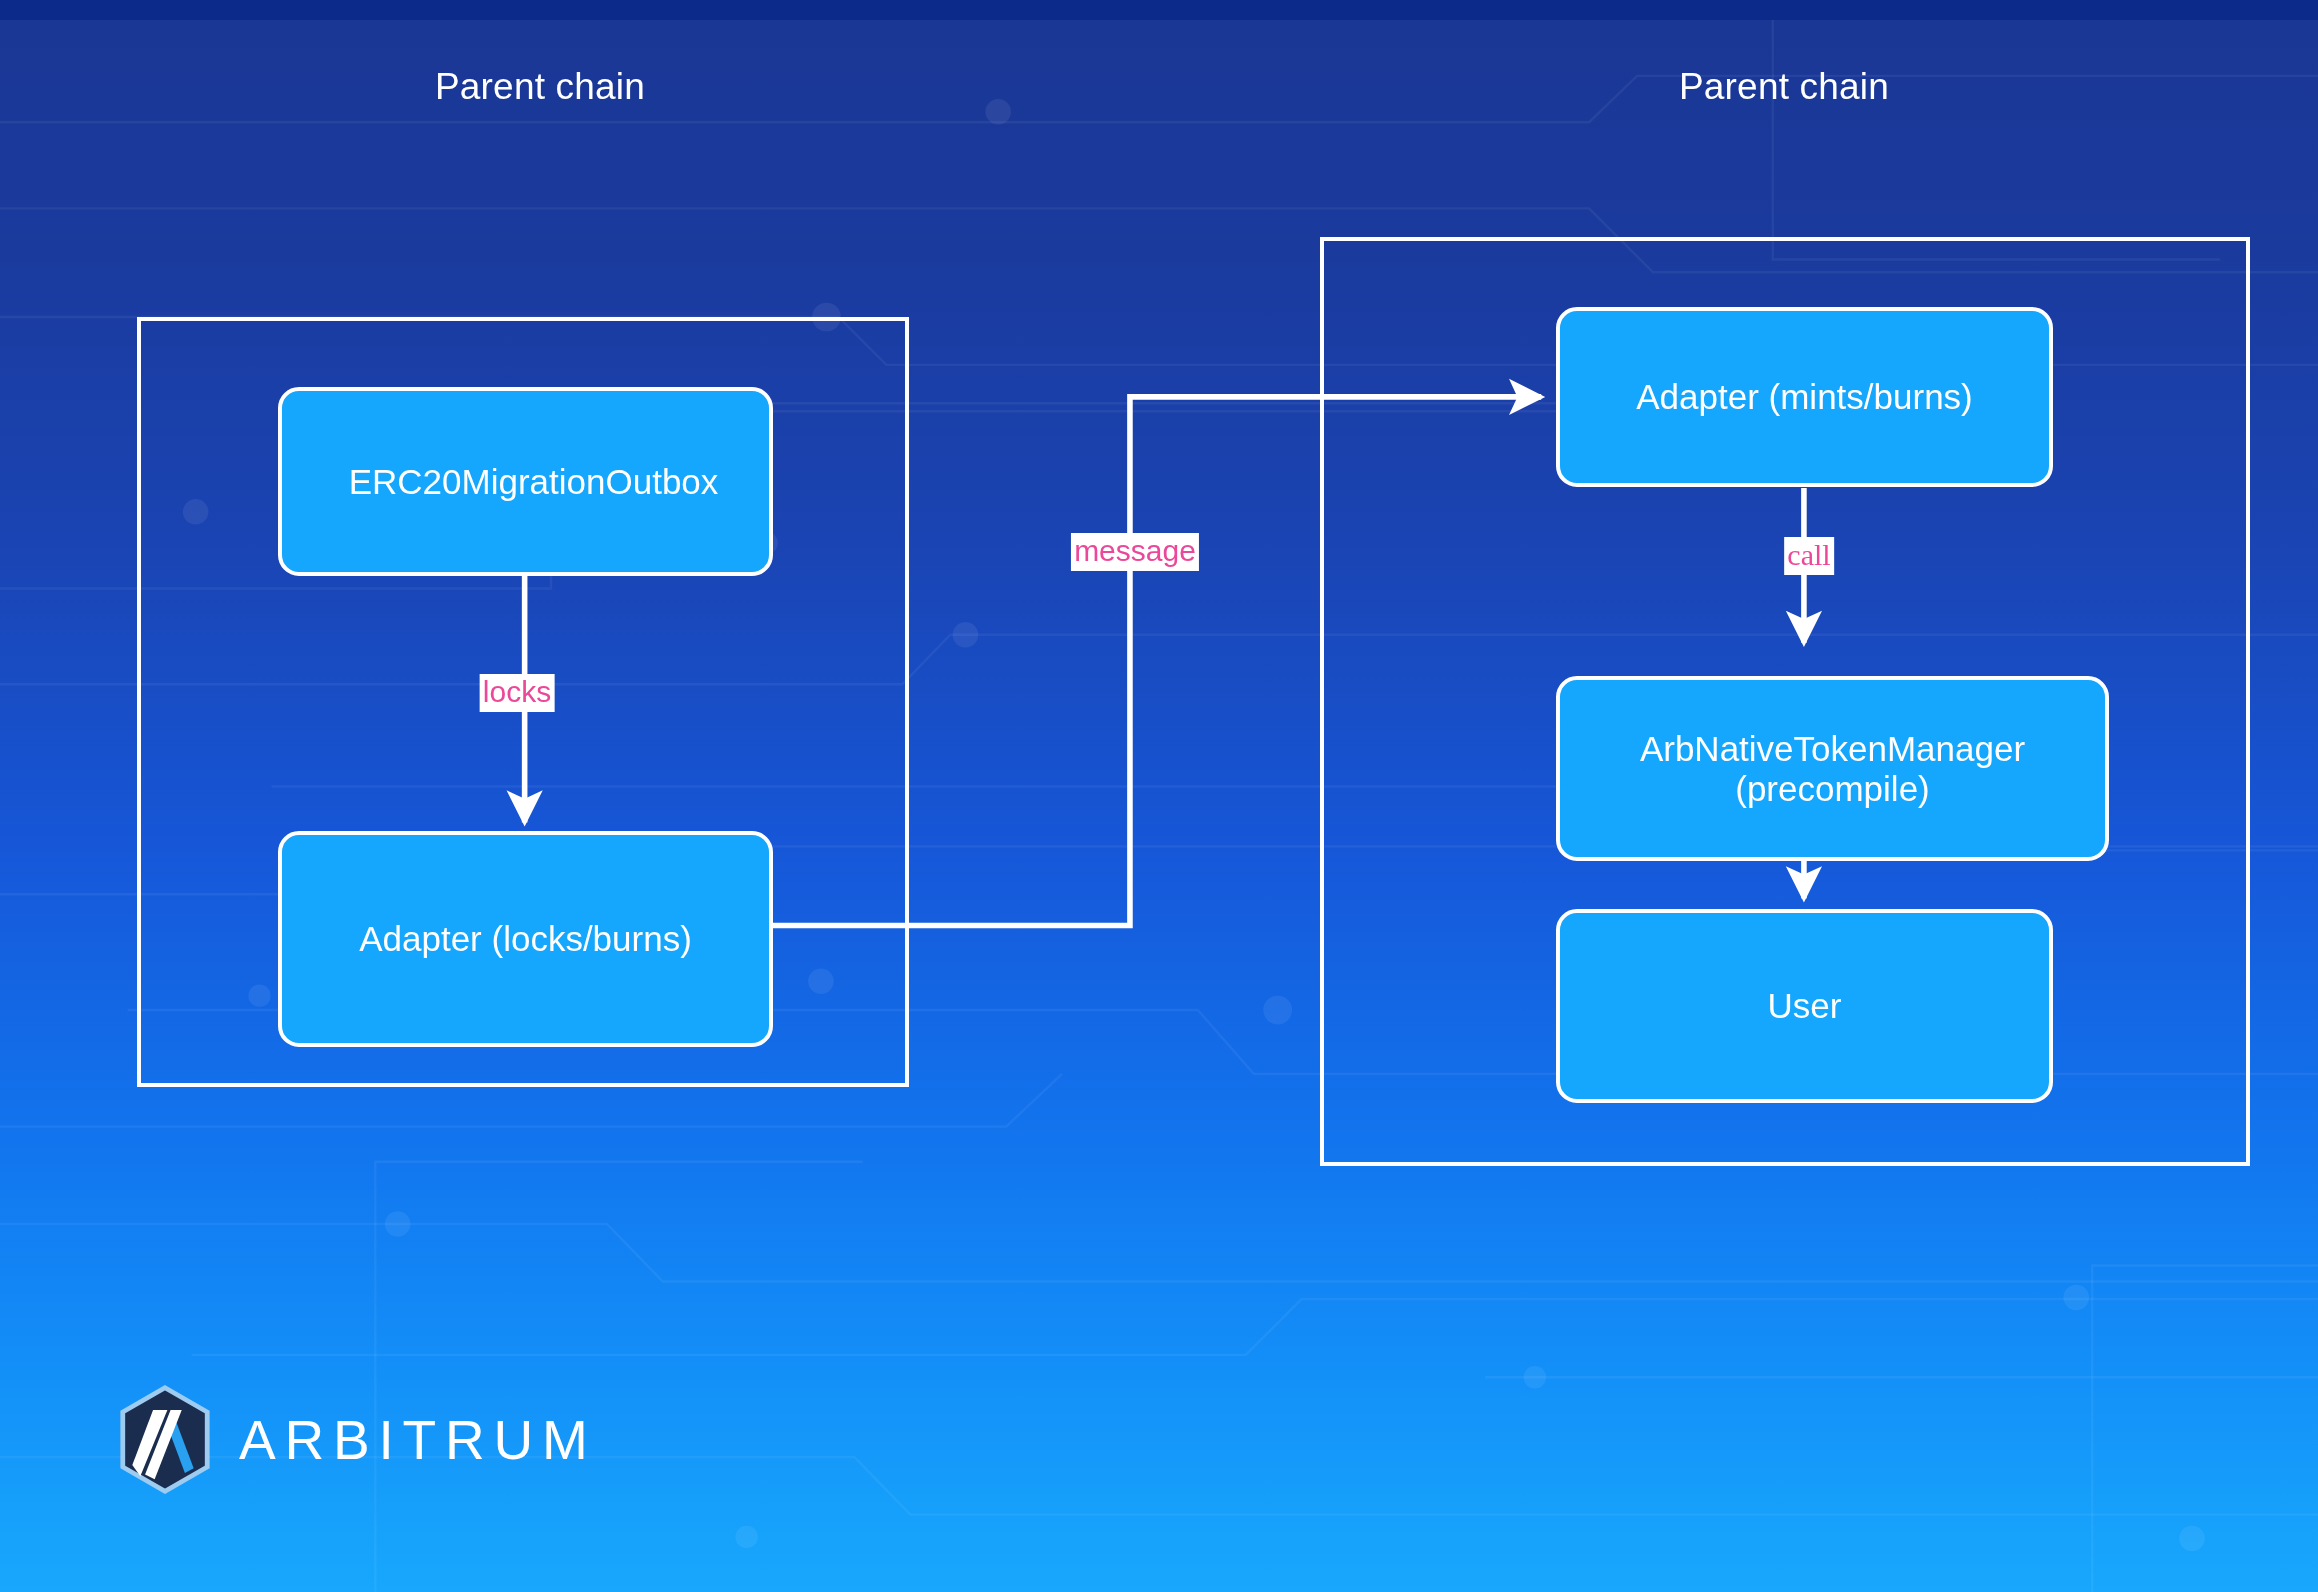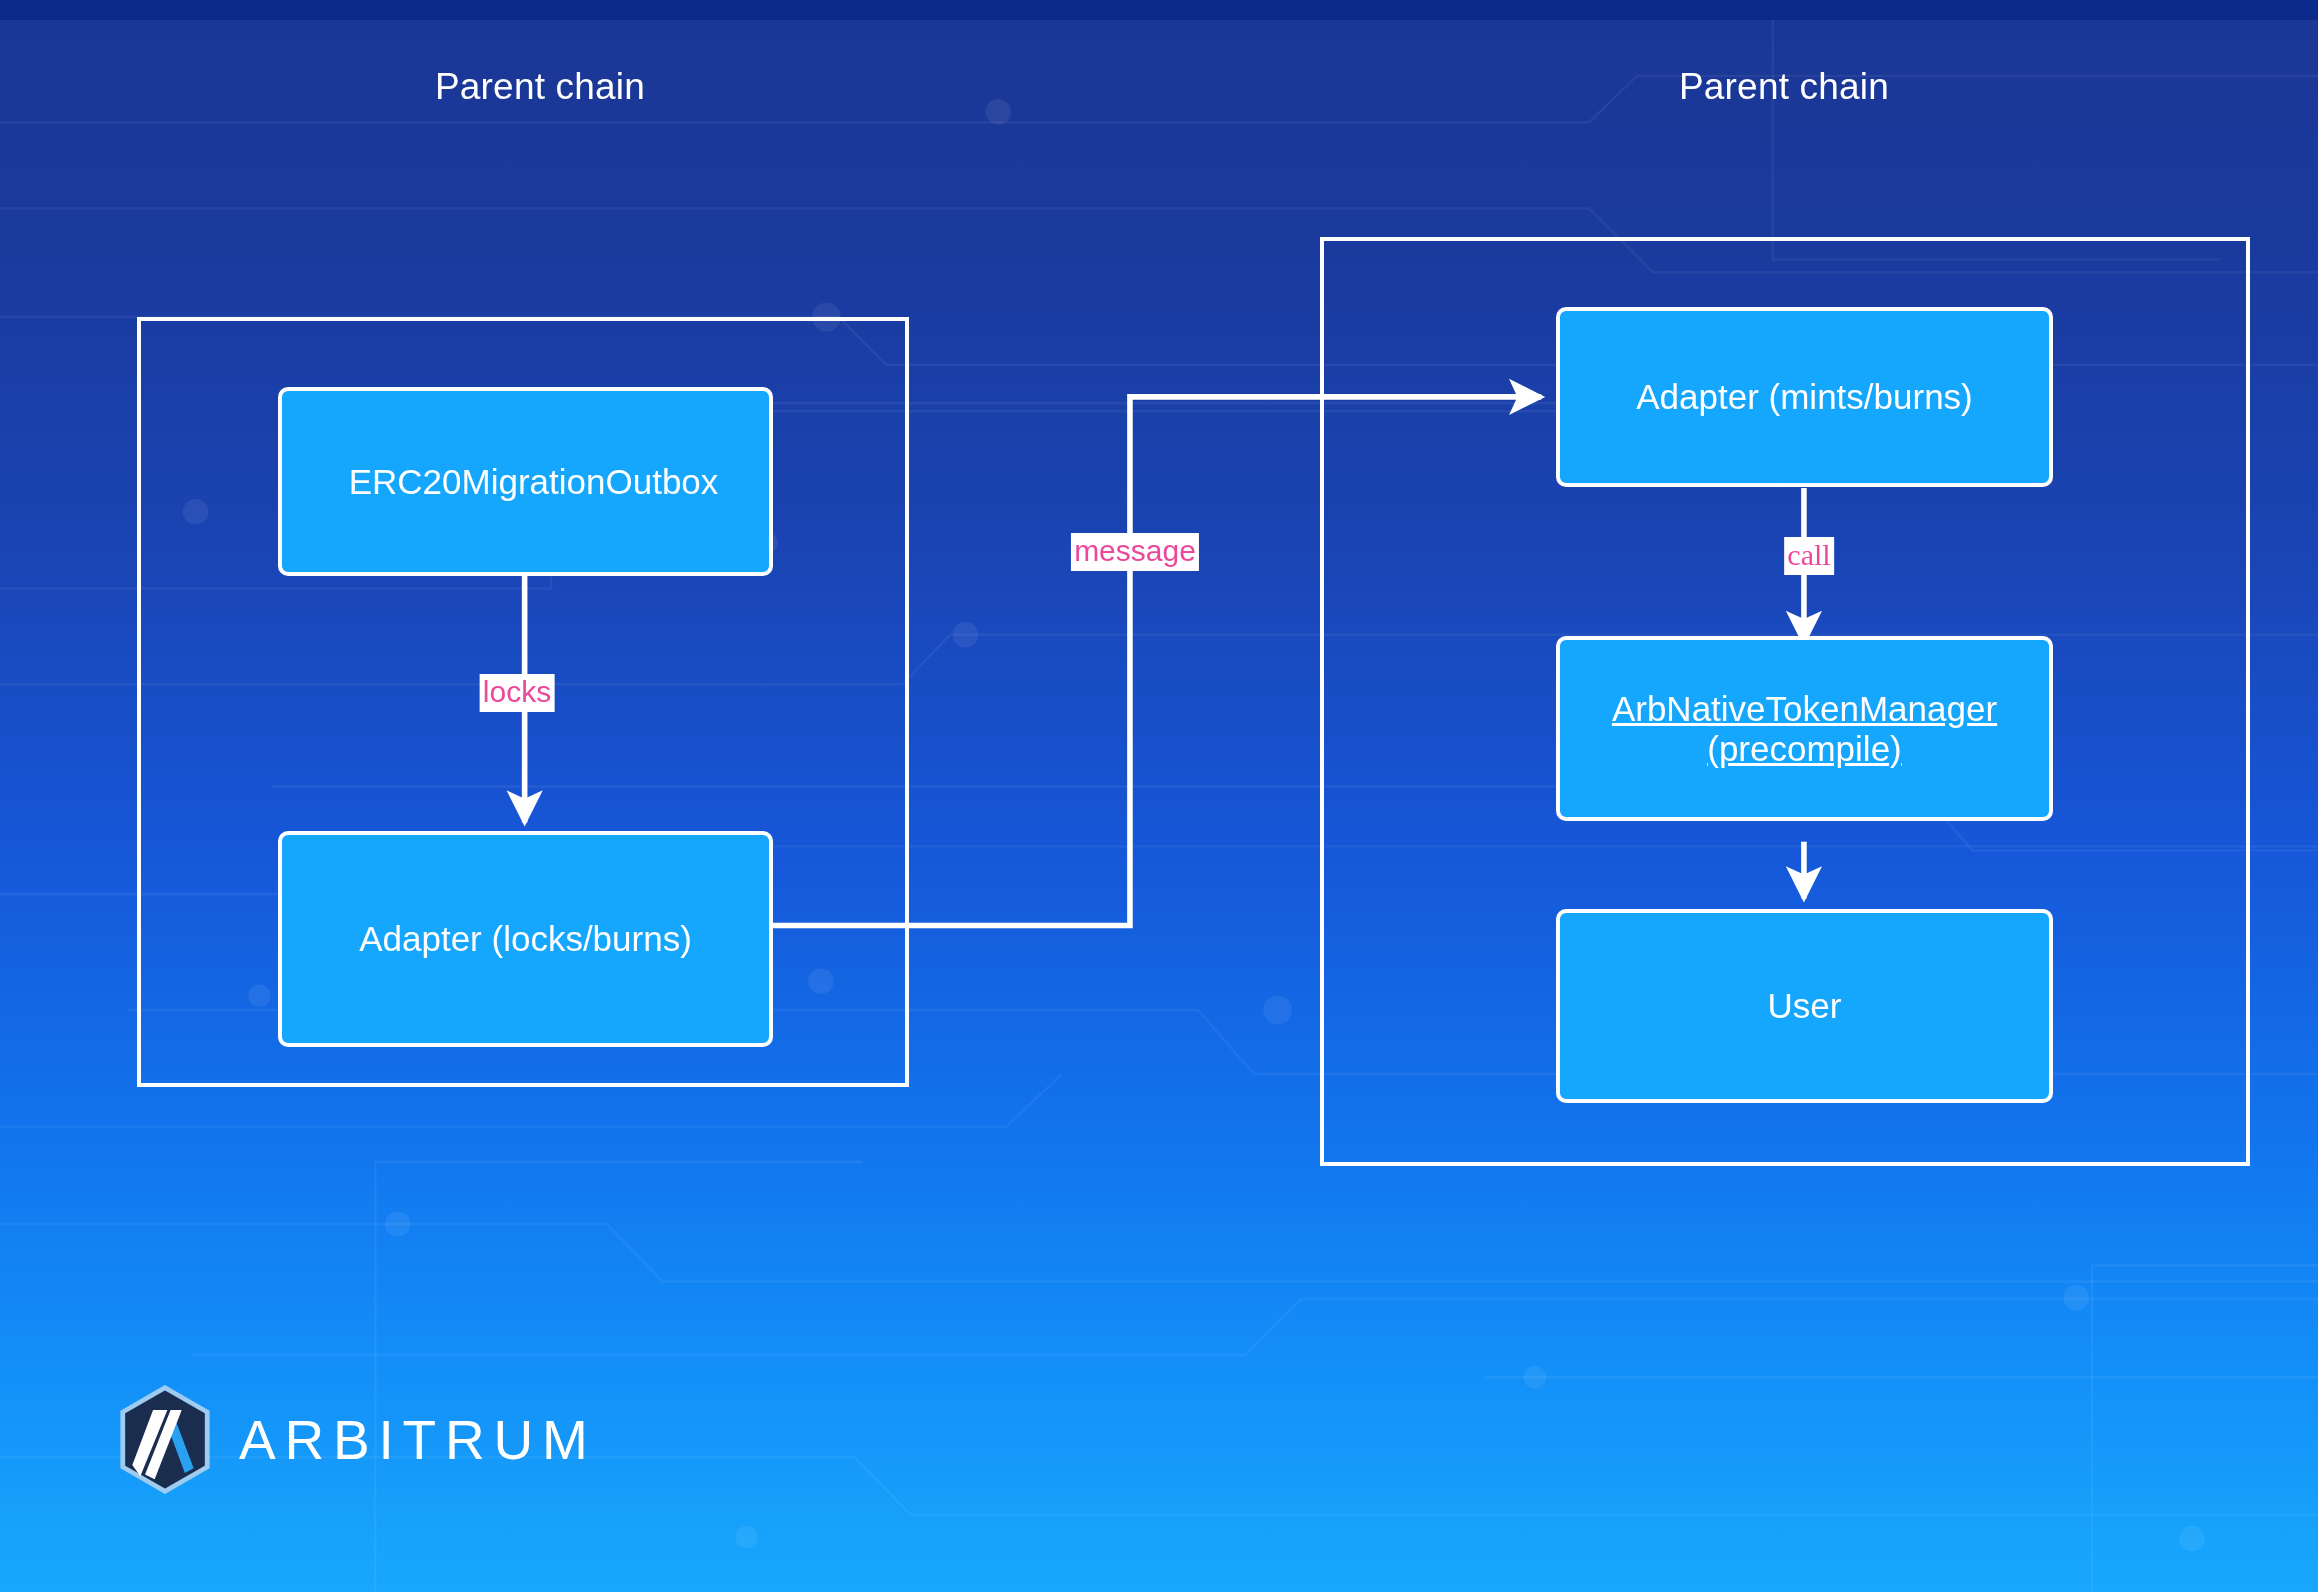--- a/index.html
+++ b/index.html
@@ -52,21 +52,21 @@
     box-sizing: border-box;
     background: transparent;
   }
 
   
   .node {
     position: absolute;
     box-sizing: border-box;
     background: #15a6fd;
     border: 4px solid #ffffff;
-    border-radius: 10px;
+    border-radius: 21px;
     color: #ffffff;
     font-size: 35px;
     line-height: 1.14;
     display: flex;
     align-items: center;
     justify-content: center;
     text-align: center;
     white-space: nowrap;
   }
   .node.wrap { white-space: normal; }
@@ -181,21 +181,21 @@
   </div>
 
   <div class="node" style="left:278px; top:811px; width:495px; height:216px;">
     <span>Adapter (locks/burns)</span>
   </div>
 
   <div class="node" style="left:1556px; top:287px; width:497px; height:180px;">
     <span>Adapter (mints/burns)</span>
   </div>
 
-  <div class="node wrap" style="left:1556px; top:616px; width:497px; height:185px;text-decoration:underline;">
+  <div class="node wrap" style="left:1556px; top:656px; width:553px; height:185px;">
     <span style="display:block; width:527px;">
       <span style="display:block;">ArbNativeTokenManager</span>
       <span style="display:block;">(precompile)</span>
     </span>
   </div>
 
   <div class="node" style="left:1556px; top:889px; width:497px; height:194px;">
     <span>User</span>
   </div>
 

